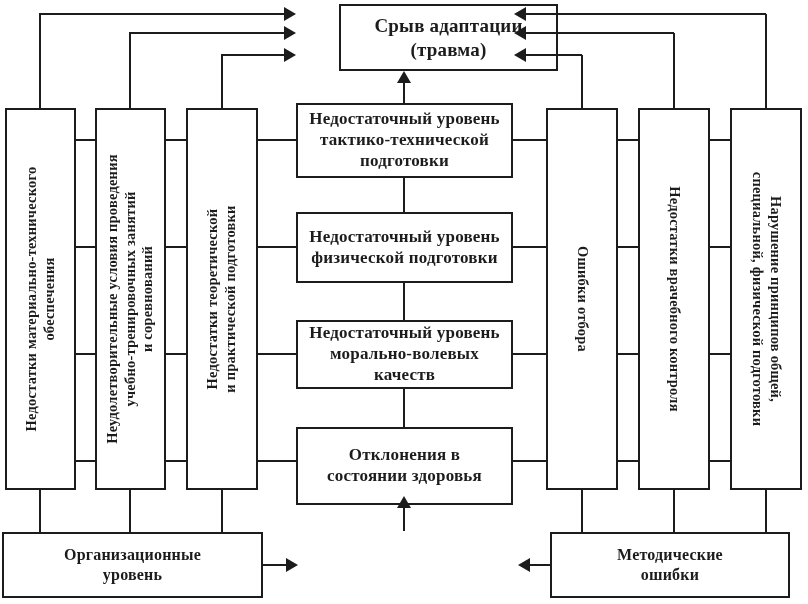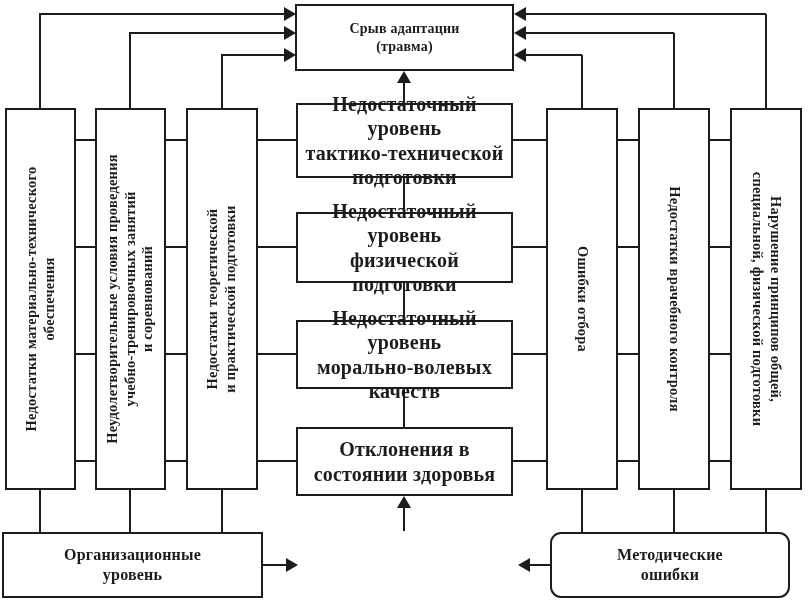--- a/index.html
+++ b/index.html
@@ -36,22 +36,22 @@
     width: 372px;
   }
   .rot-ccw .txt { transform: translate(-50%, -50%) rotate(-90deg); }
   .rot-cw  .txt { transform: translate(-50%, -50%) rotate(90deg); }
   .hline { position: absolute; height: 2px; background: var(--ink); }
   .vline { position: absolute; width: 2px; background: var(--ink); }
   .arr { position: absolute; width: 0; height: 0; }
   .arr.r { border-top: 7px solid transparent; border-bottom: 7px solid transparent; border-left: 12px solid var(--ink); }
   .arr.l { border-top: 7px solid transparent; border-bottom: 7px solid transparent; border-right: 12px solid var(--ink); }
   .arr.u { border-left: 7px solid transparent; border-right: 7px solid transparent; border-bottom: 12px solid var(--ink); }
-  .fs-top { font-size: 14px; }
-  .fs-center { font-size: 20px; }
+  .fs-top { font-size: 19px; margin-left: 44px; }
+  .fs-center { font-size: 17px; }
   .fs-side { font-size: 14.5px; }
   .fs-bottom { font-size: 16px; }
 </style>
 </head>
 <body>
 
 <div id="canvas">
 
   <div class="box fs-top" style="left:295px; top:4px; width:219px; height:67px;">
     <span class="txt">Срыв адаптации
@@ -79,41 +79,41 @@
   </div>
   <div class="box fs-center" style="left:296px; top:212px; width:217px; height:71px;">
     <span class="txt">Недостаточный уровень
 физической подготовки</span>
   </div>
   <div class="box fs-center" style="left:296px; top:320px; width:217px; height:69px;">
     <span class="txt">Недостаточный уровень
 морально-волевых
 качеств</span>
   </div>
-  <div class="box fs-center" style="left:296px; top:427px; width:217px; height:69px;">
+  <div class="box fs-center" style="left:296px; top:427px; width:217px; height:78px;">
     <span class="txt">Отклонения в
 состоянии здоровья</span>
   </div>
 
   <div class="box vbox rot-cw fs-side" style="left:546px; top:108px; width:72px; height:382px;">
     <span class="txt">Ошибки отбора</span>
   </div>
   <div class="box vbox rot-cw fs-side" style="left:638px; top:108px; width:72px; height:382px;">
     <span class="txt">Недостатки врачебного контроля</span>
   </div>
   <div class="box vbox rot-cw fs-side" style="left:730px; top:108px; width:72px; height:382px;">
     <span class="txt">Нарушение принципов общей,
 специальной, физической подготовки</span>
   </div>
 
   <div class="box fs-bottom" style="left:2px; top:532px; width:261px; height:66px;">
     <span class="txt">Организационные
 уровень</span>
   </div>
-  <div class="box fs-bottom" style="left:550px; top:532px; width:240px; height:66px;border-radius:11px;">
+  <div class="box fs-bottom" style="left:550px; top:532px; width:240px; height:66px;">
     <span class="txt">Методические
 ошибки</span>
   </div>
 
   <div class="vline" style="left:39px; top:14px; height:94px;"></div>
   <div class="hline" style="left:39px; top:13px; width:246px;"></div>
   <div class="arr r" style="left:284px; top:7px;"></div>
 
   <div class="vline" style="left:129px; top:33px; height:75px;"></div>
   <div class="hline" style="left:129px; top:32px; width:156px;"></div>

